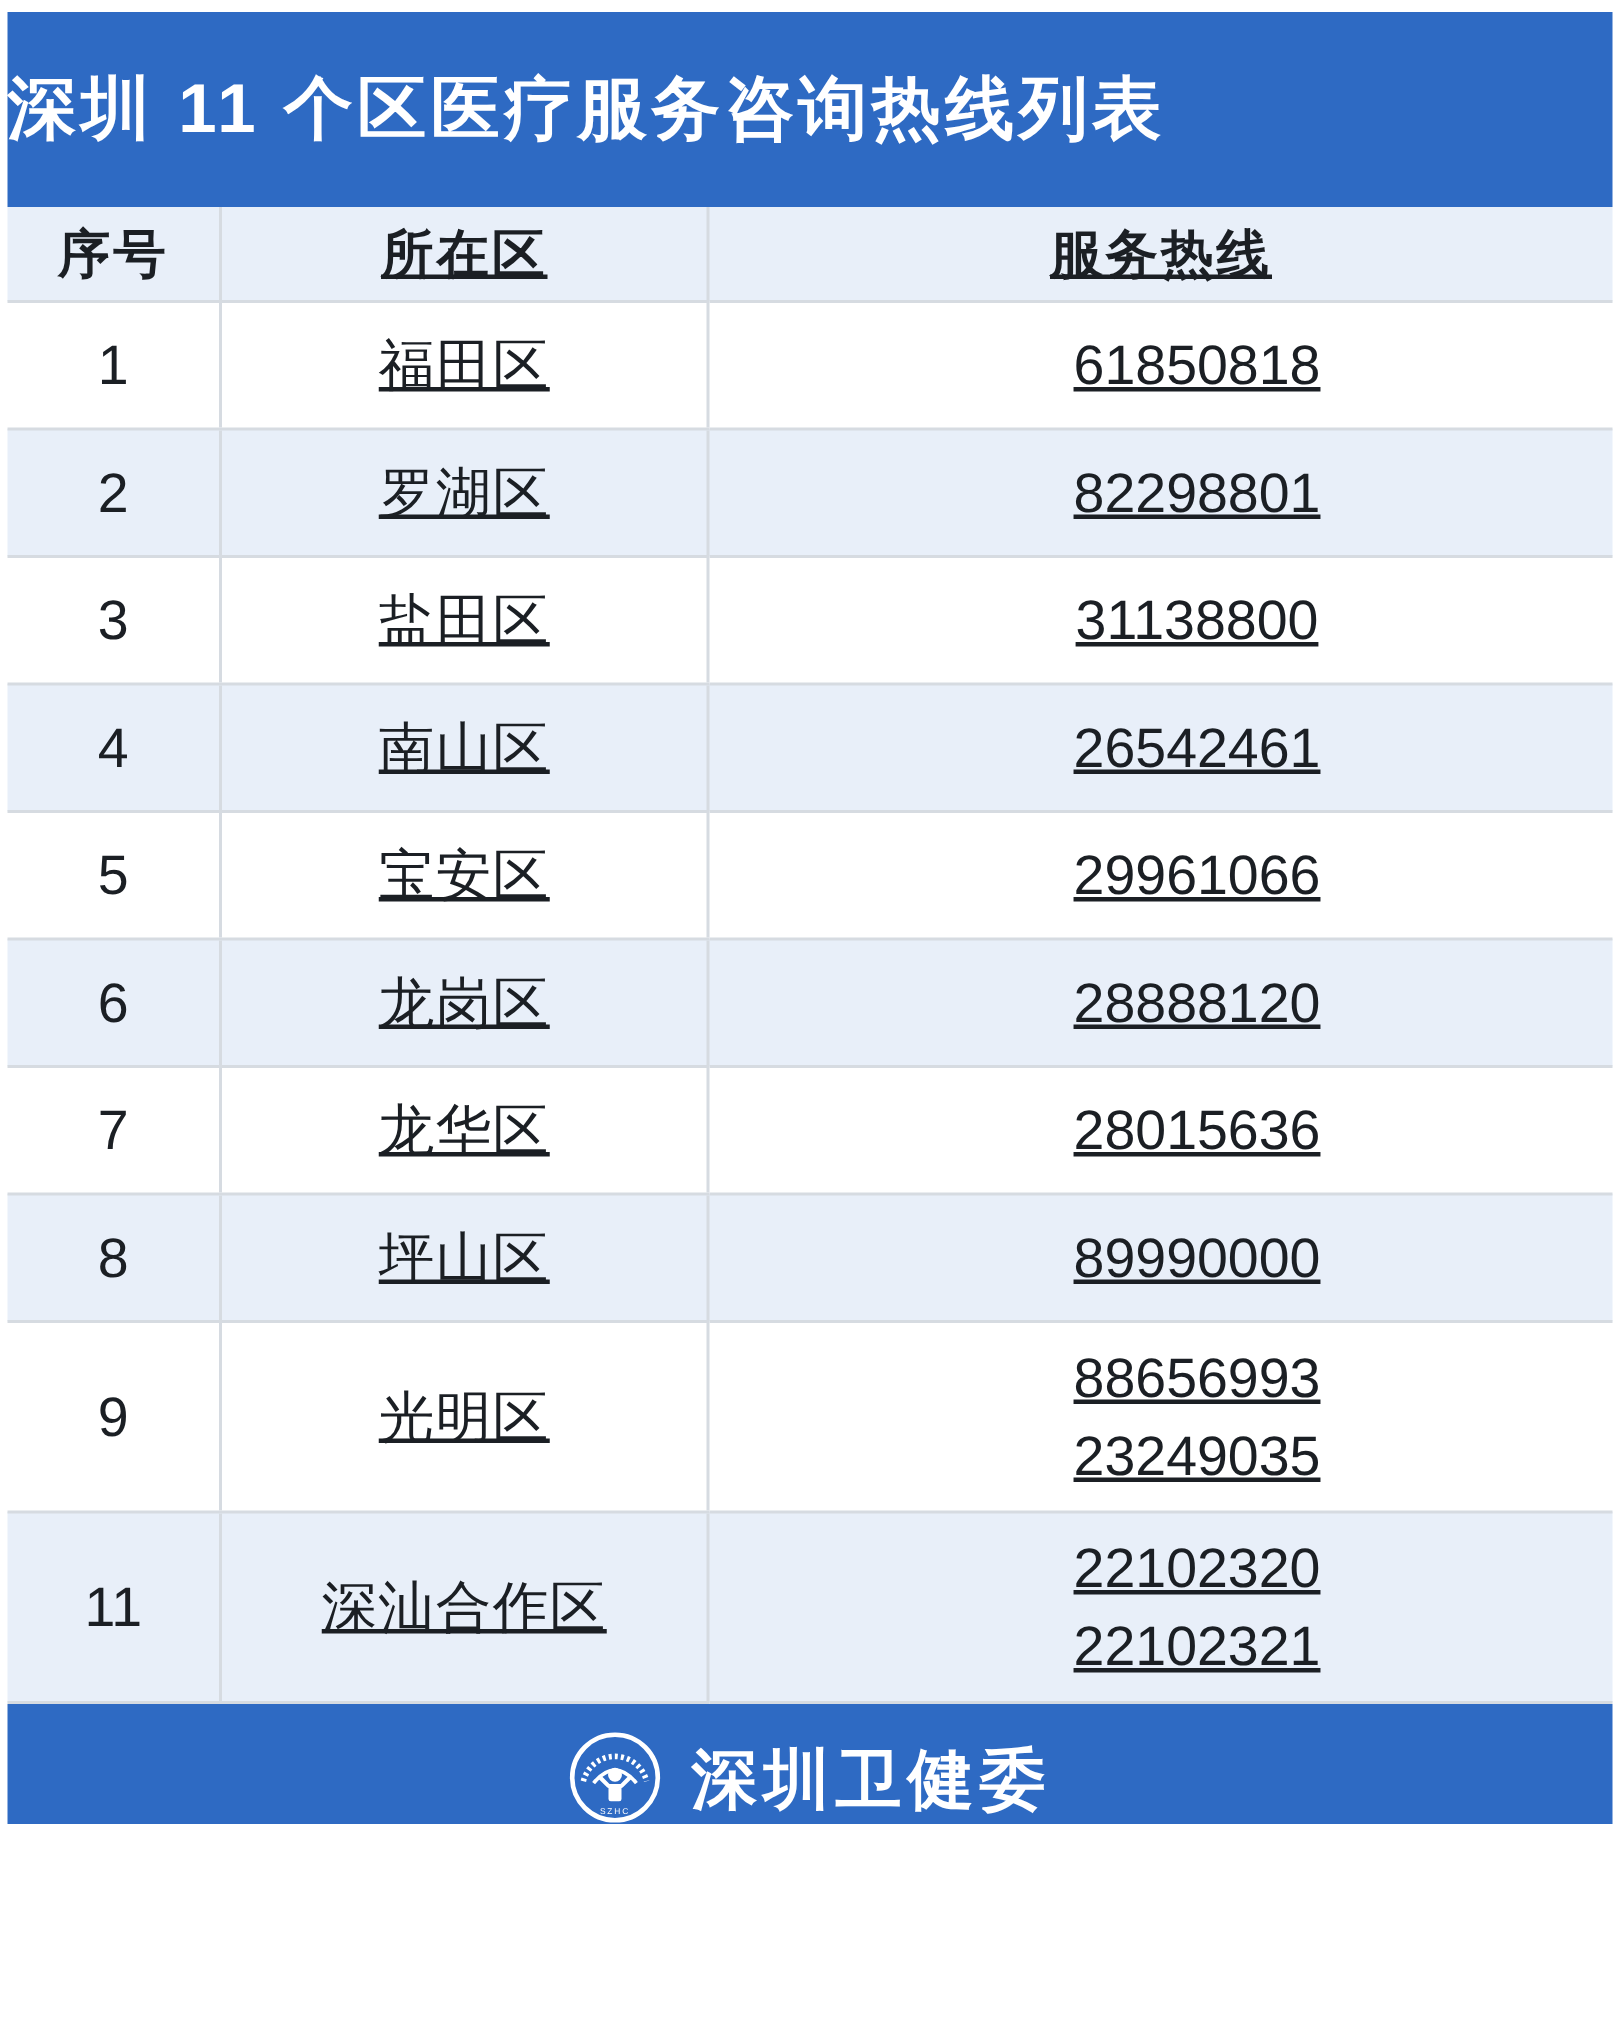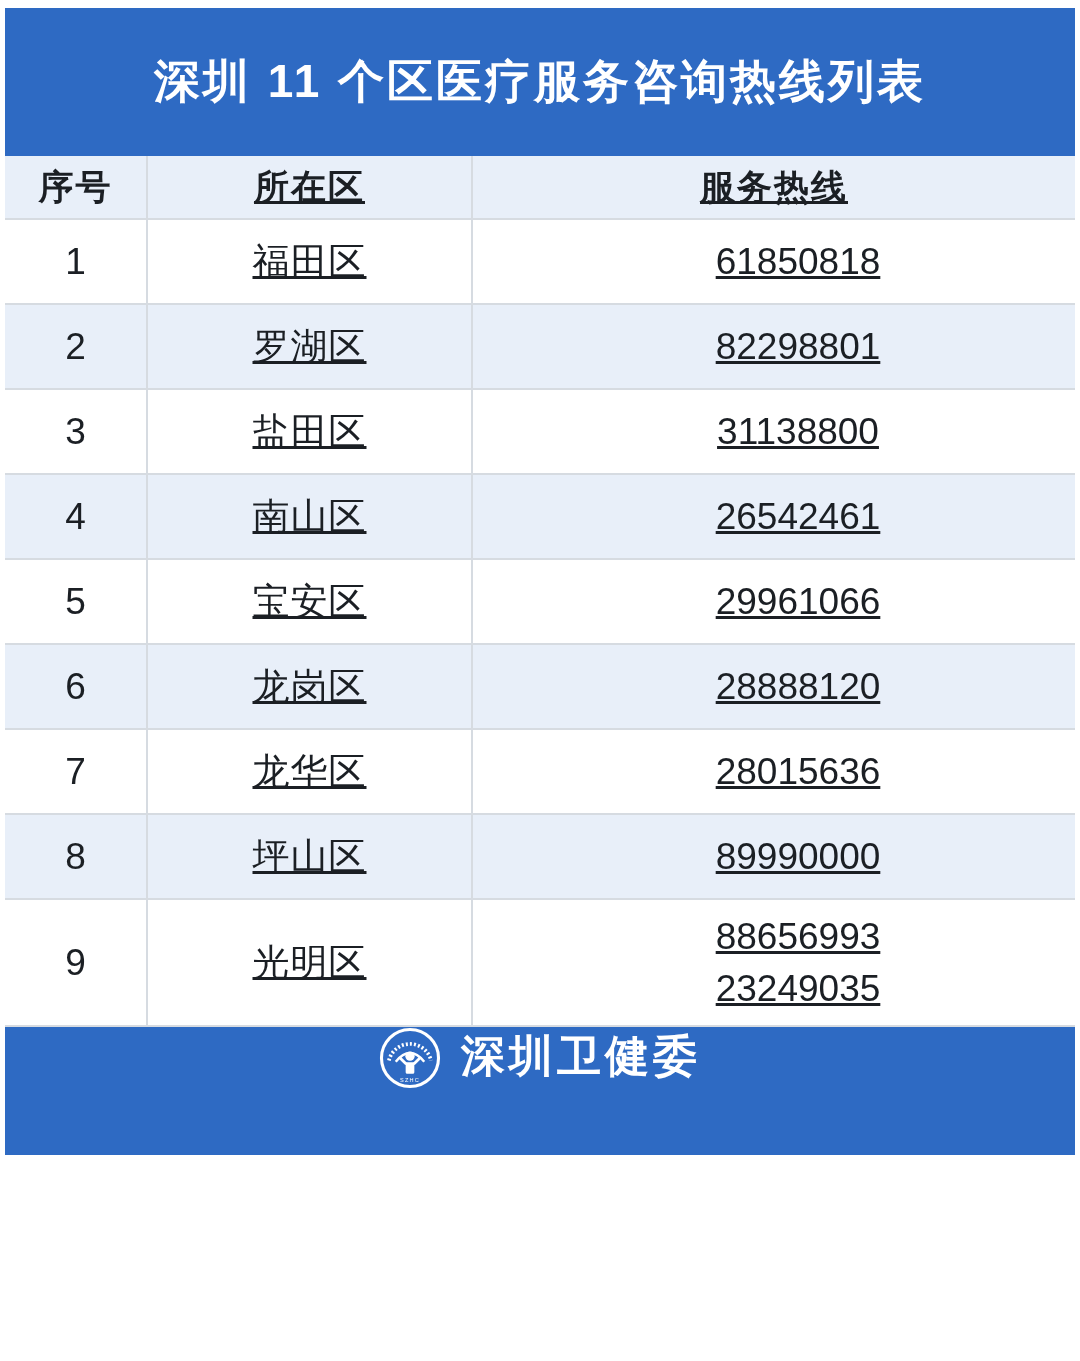--- a/index.html
+++ b/index.html
@@ -12,24 +12,24 @@
   html, body { background: #ffffff; }
   body {
     width: 1080px;
     height: 1361px;
     padding: 8px 5px 11px 5px;
     font-family: "Liberation Sans", "DejaVu Sans", sans-serif;
     color: var(--ink);
   }
   .banner {
     background: var(--blue);
-    height: 148px;
+    height: 130px;
     display: flex;
     align-items: center;
-    justify-content: center;
+    justify-content: flex-start;
   }
   .banner .title {
     color: #ffffff;
     font-size: 46px;
     font-weight: bold;
     letter-spacing: 3px;
     text-align: center;
   }
   table {
     width: 100%;
@@ -58,23 +58,23 @@
   tbody tr:nth-child(even) { background: var(--alt-row); }
   tbody tr.tall { height: 127px; }
   tbody td {
     font-size: 37px;
     color: var(--ink);
   }
   td.district { letter-spacing: 1px; }
   .hotline-line { line-height: 1.4; margin-left: 48px; }
   .footer {
     background: var(--blue);
-    height: 128px;
+    height: 80px;
     display: flex;
-    align-items: flex-start;
+    align-items: flex-end;
     justify-content: center;
     gap: 20px;
   }
   .footer .org {
     color: #ffffff;
     font-size: 44px;
     font-weight: bold;
     letter-spacing: 4px;
   }
   .logo-wrap { display: flex; align-items: center; }
@@ -157,20 +157,28 @@
         </td>
     </tr>
     <tr class="tall">
       <td>9</td>
       <td class="district">光明区</td>
       <td>
         <div class="hotline-line">88656993</div>
         <div class="hotline-line">23249035</div>
       </td>
     </tr>
+    <tr class="tall">
+      <td>11</td>
+      <td class="district">深汕合作区</td>
+      <td>
+        <div class="hotline-line">22102320</div>
+        <div class="hotline-line">22102321</div>
+      </td>
+    </tr>
   </tbody>
 </table>
 
 <div class="footer">
   <span class="logo-wrap">
     <svg width="62" height="62" viewBox="0 0 100 100" aria-hidden="true">
       <circle cx="50" cy="50" r="46" fill="none" stroke="#ffffff" stroke-width="5"></circle>
       <path d="M 16,54 A 35,35 0 0 1 84,54" fill="none" stroke="#ffffff" stroke-width="6" stroke-dasharray="3.2 3.4"></path>
       <path d="M 27,56 Q 50,28 73,56" fill="none" stroke="#ffffff" stroke-width="4"></path>
       <circle cx="50" cy="47" r="7.5" fill="#ffffff"></circle>

